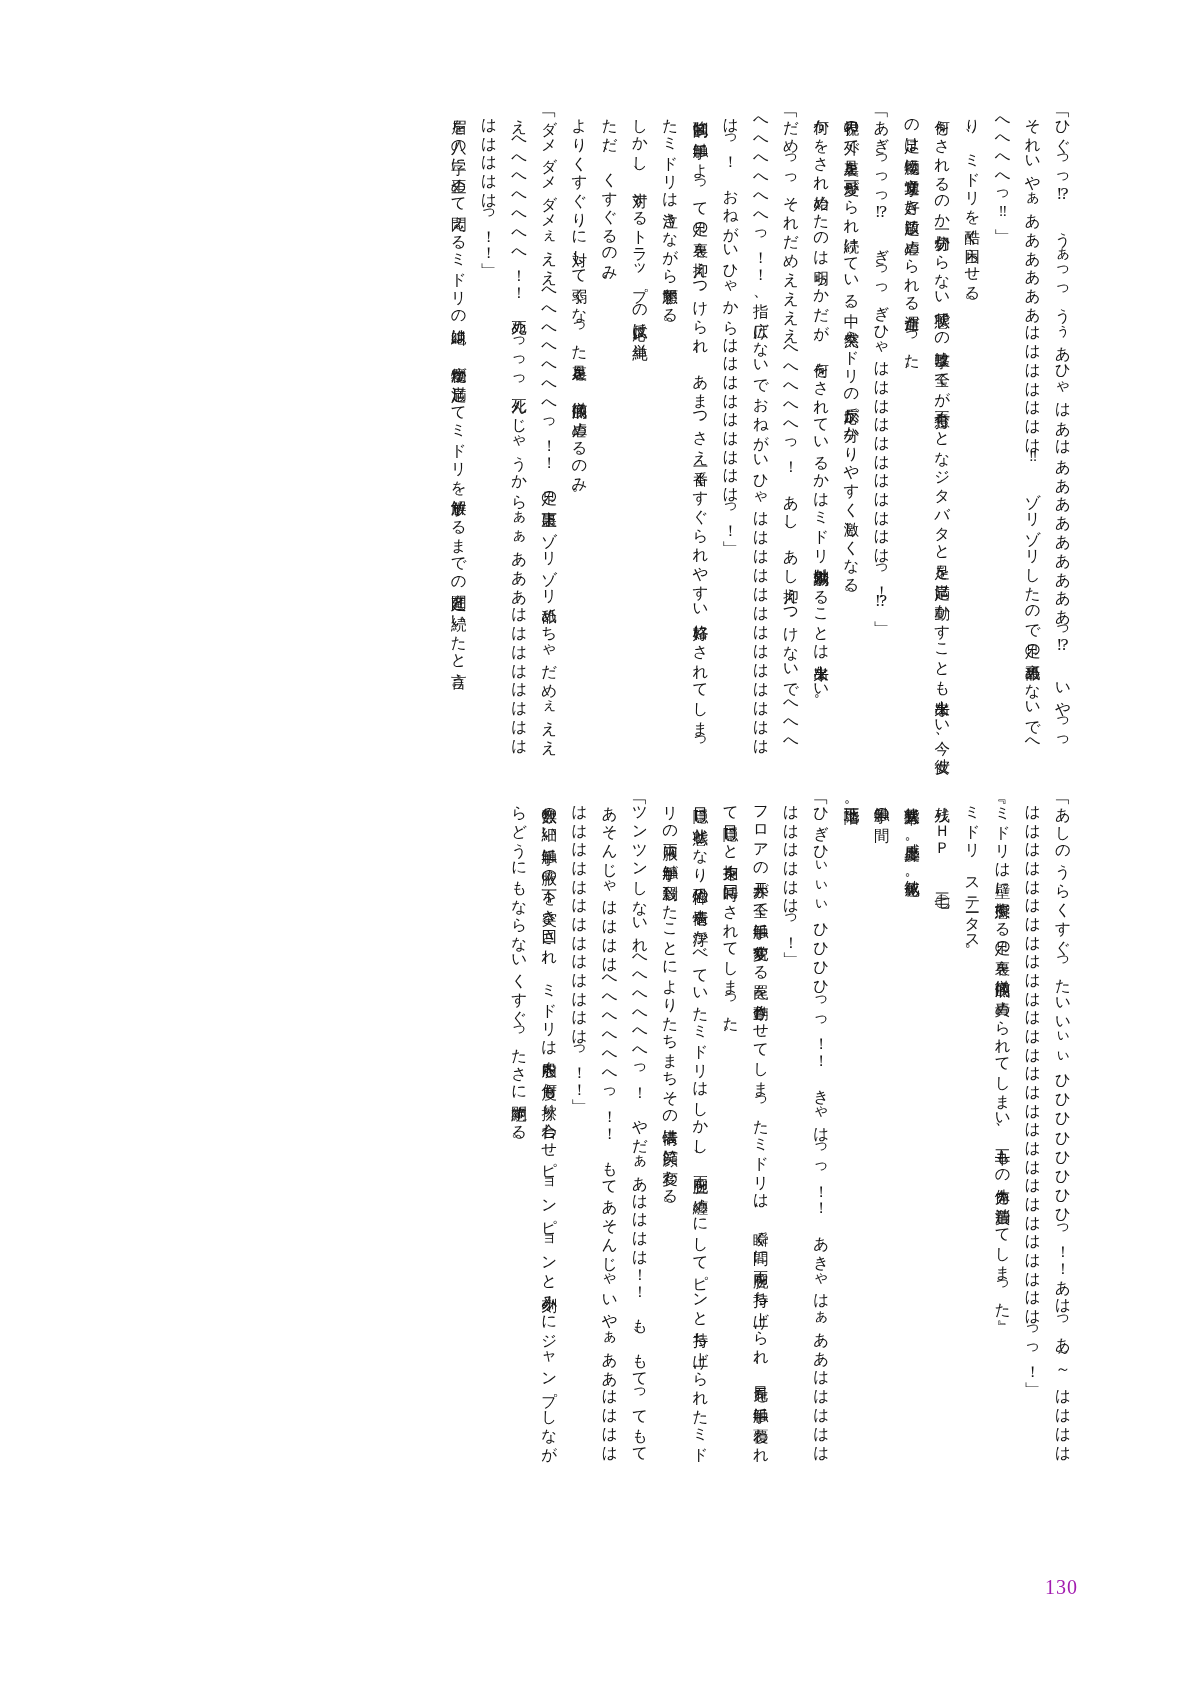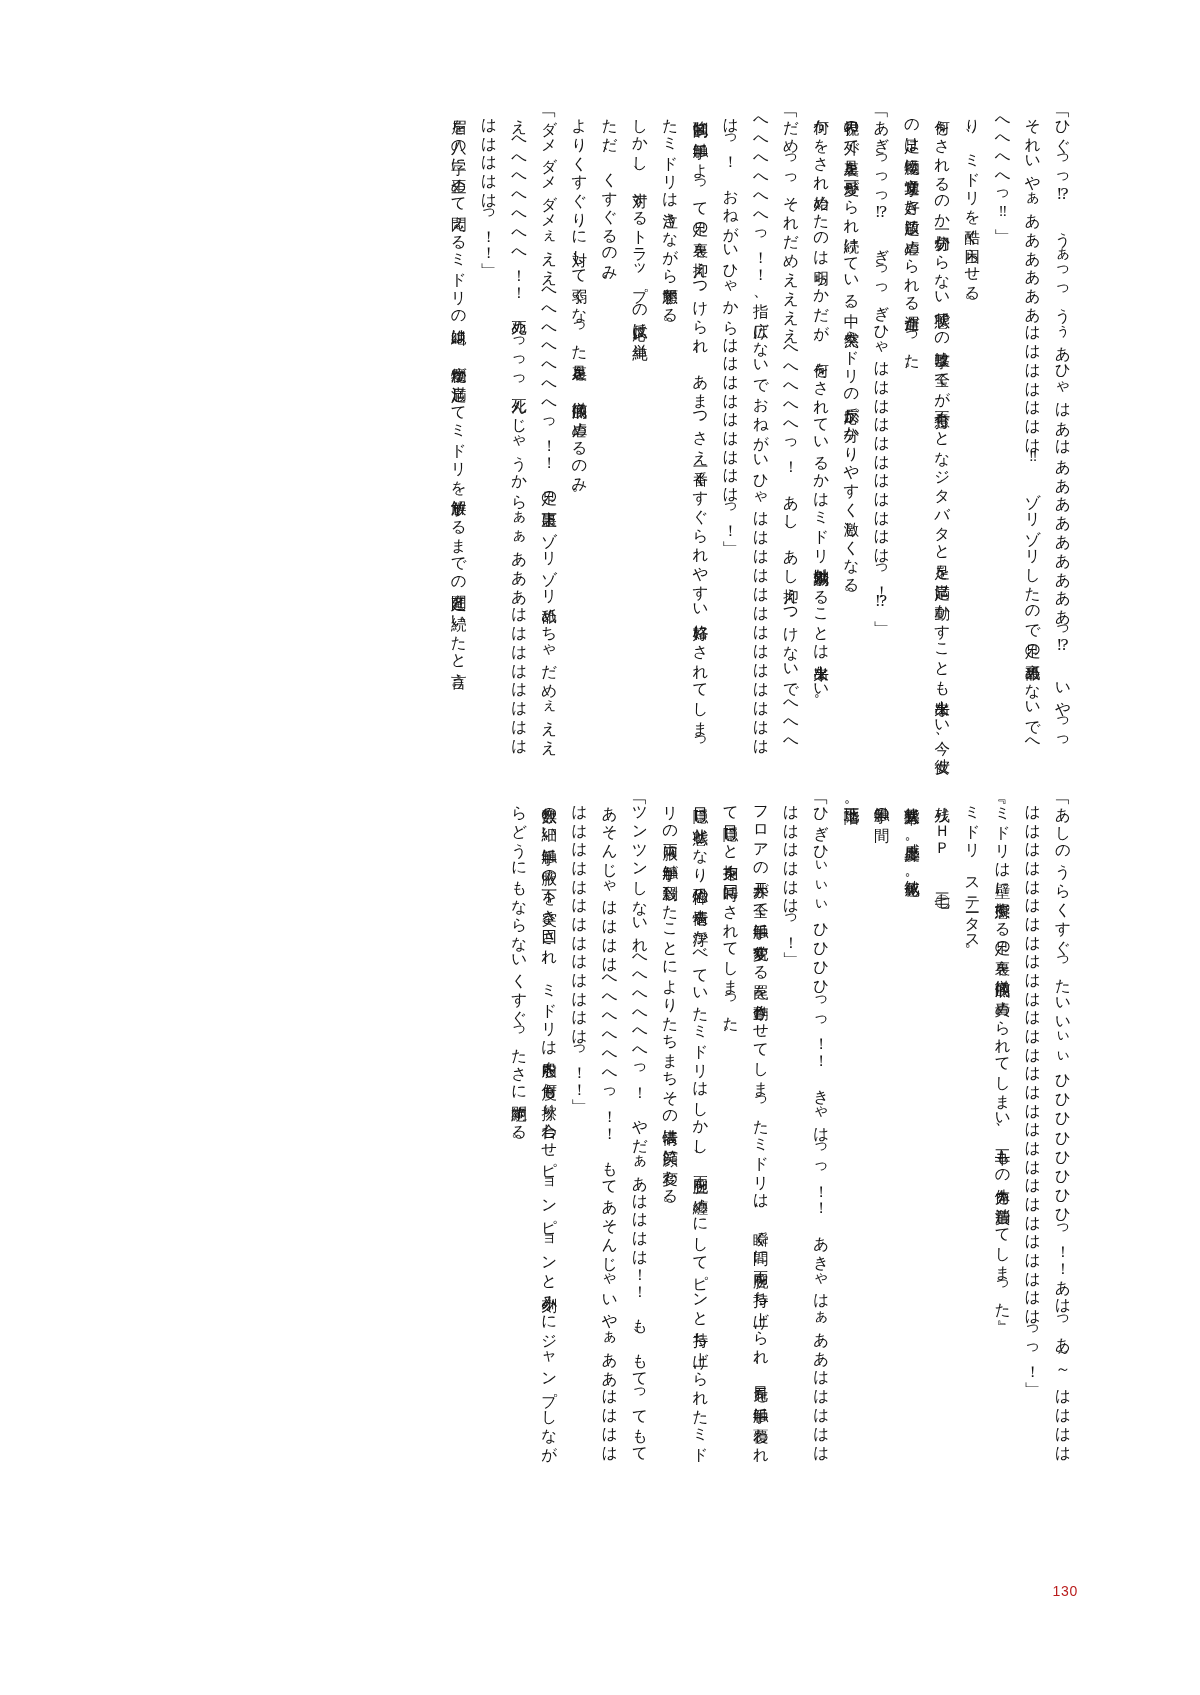--- a/index.html
+++ b/index.html
@@ -42,24 +42,24 @@
     height: 660px;
     width: 790px;
   }
   .para {
     display: block;
   }
   .page-number {
     position: absolute;
     bottom: 96px;
     right: 122px;
-    font-size: 14px;
+    font-size: 20px;
     letter-spacing: 0.05em;
-    color: #b91c1c;
-    font-family: Liberation Sans, sans-serif;
+    color: #a21caf;
+    font-family: Liberation Serif, serif;
   }
 </style>
 </head>
 <body>
 
 <div class="page">
 
   <div class="vblock" id="block-top">
     <span class="para">「ひぐっっ⁉　うぁっっうぅあひゃはあはあああああああああっ⁉　いやっっそれいやぁああああああははははははは‼　ゾリゾリしたので足の裏舐めないでへへへへへっ‼」</span>
     <span class="para">り、ミドリを酷く困らせる。</span>

